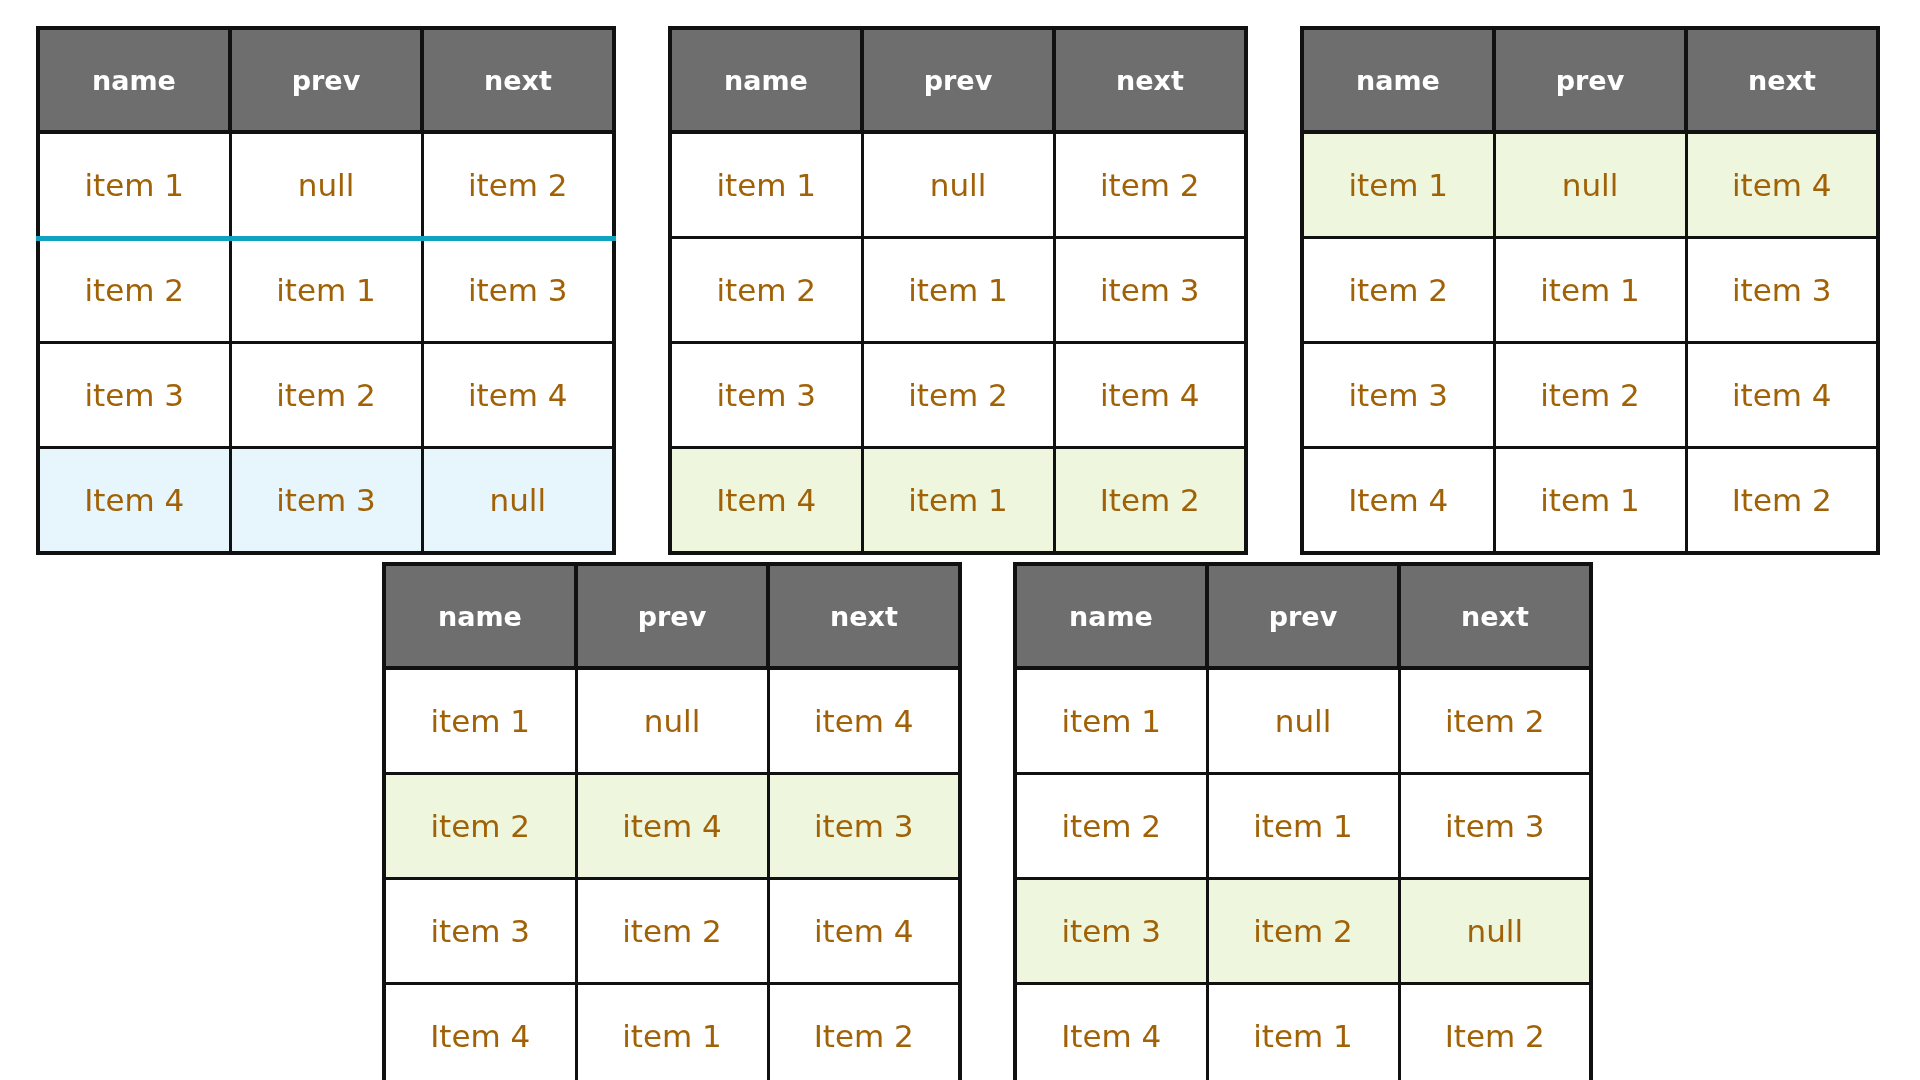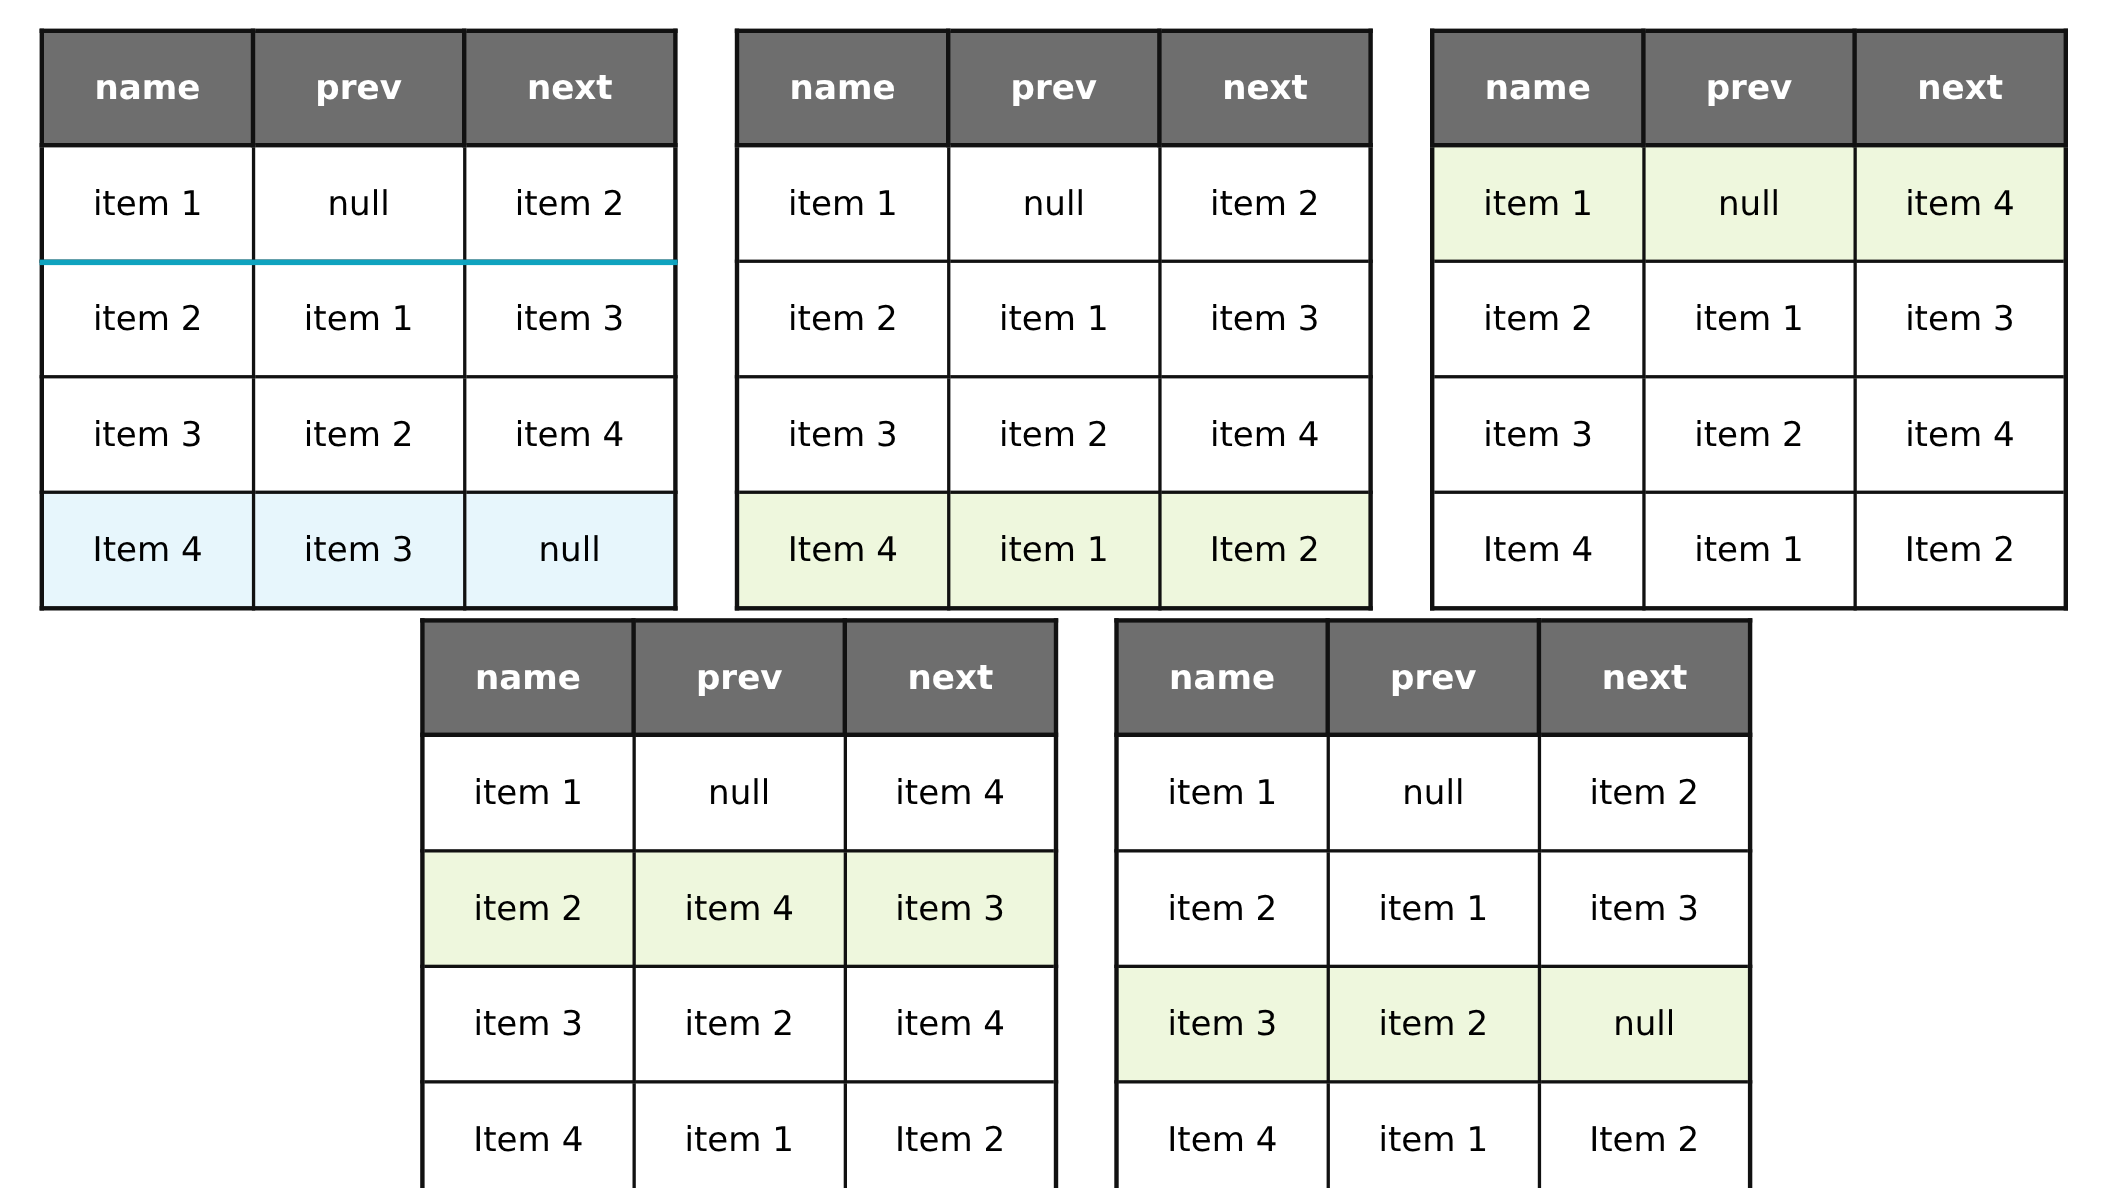--- a/index.html
+++ b/index.html
@@ -29,32 +29,32 @@
     border: 4px solid #111111;
   }
 
   .ll-table col.c-name { width: 192px; }
   .ll-table col.c-prev { width: 192px; }
   .ll-table col.c-next { width: 192px; }
 
   .ll-table th {
     background: #6e6e6e;
     color: #ffffff;
-    font-size: 31px;
+    font-size: 27px;
     font-weight: bold;
     height: 98px;
     text-align: center;
     vertical-align: middle;
     border: 4px solid #111111;
     letter-spacing: 0px;
   }
 
   .ll-table td {
     background: #ffffff;
-    color: #000000;
+    color: #a16207;
     font-size: 31px;
     font-weight: normal;
     height: 100px;
     text-align: center;
     vertical-align: middle;
     border: 3px solid #111111;
   }
 
   .ll-table tr.hl-green td { background: #eef7dd; }
   .ll-table tr.hl-blue  td { background: #e7f6fc; }

